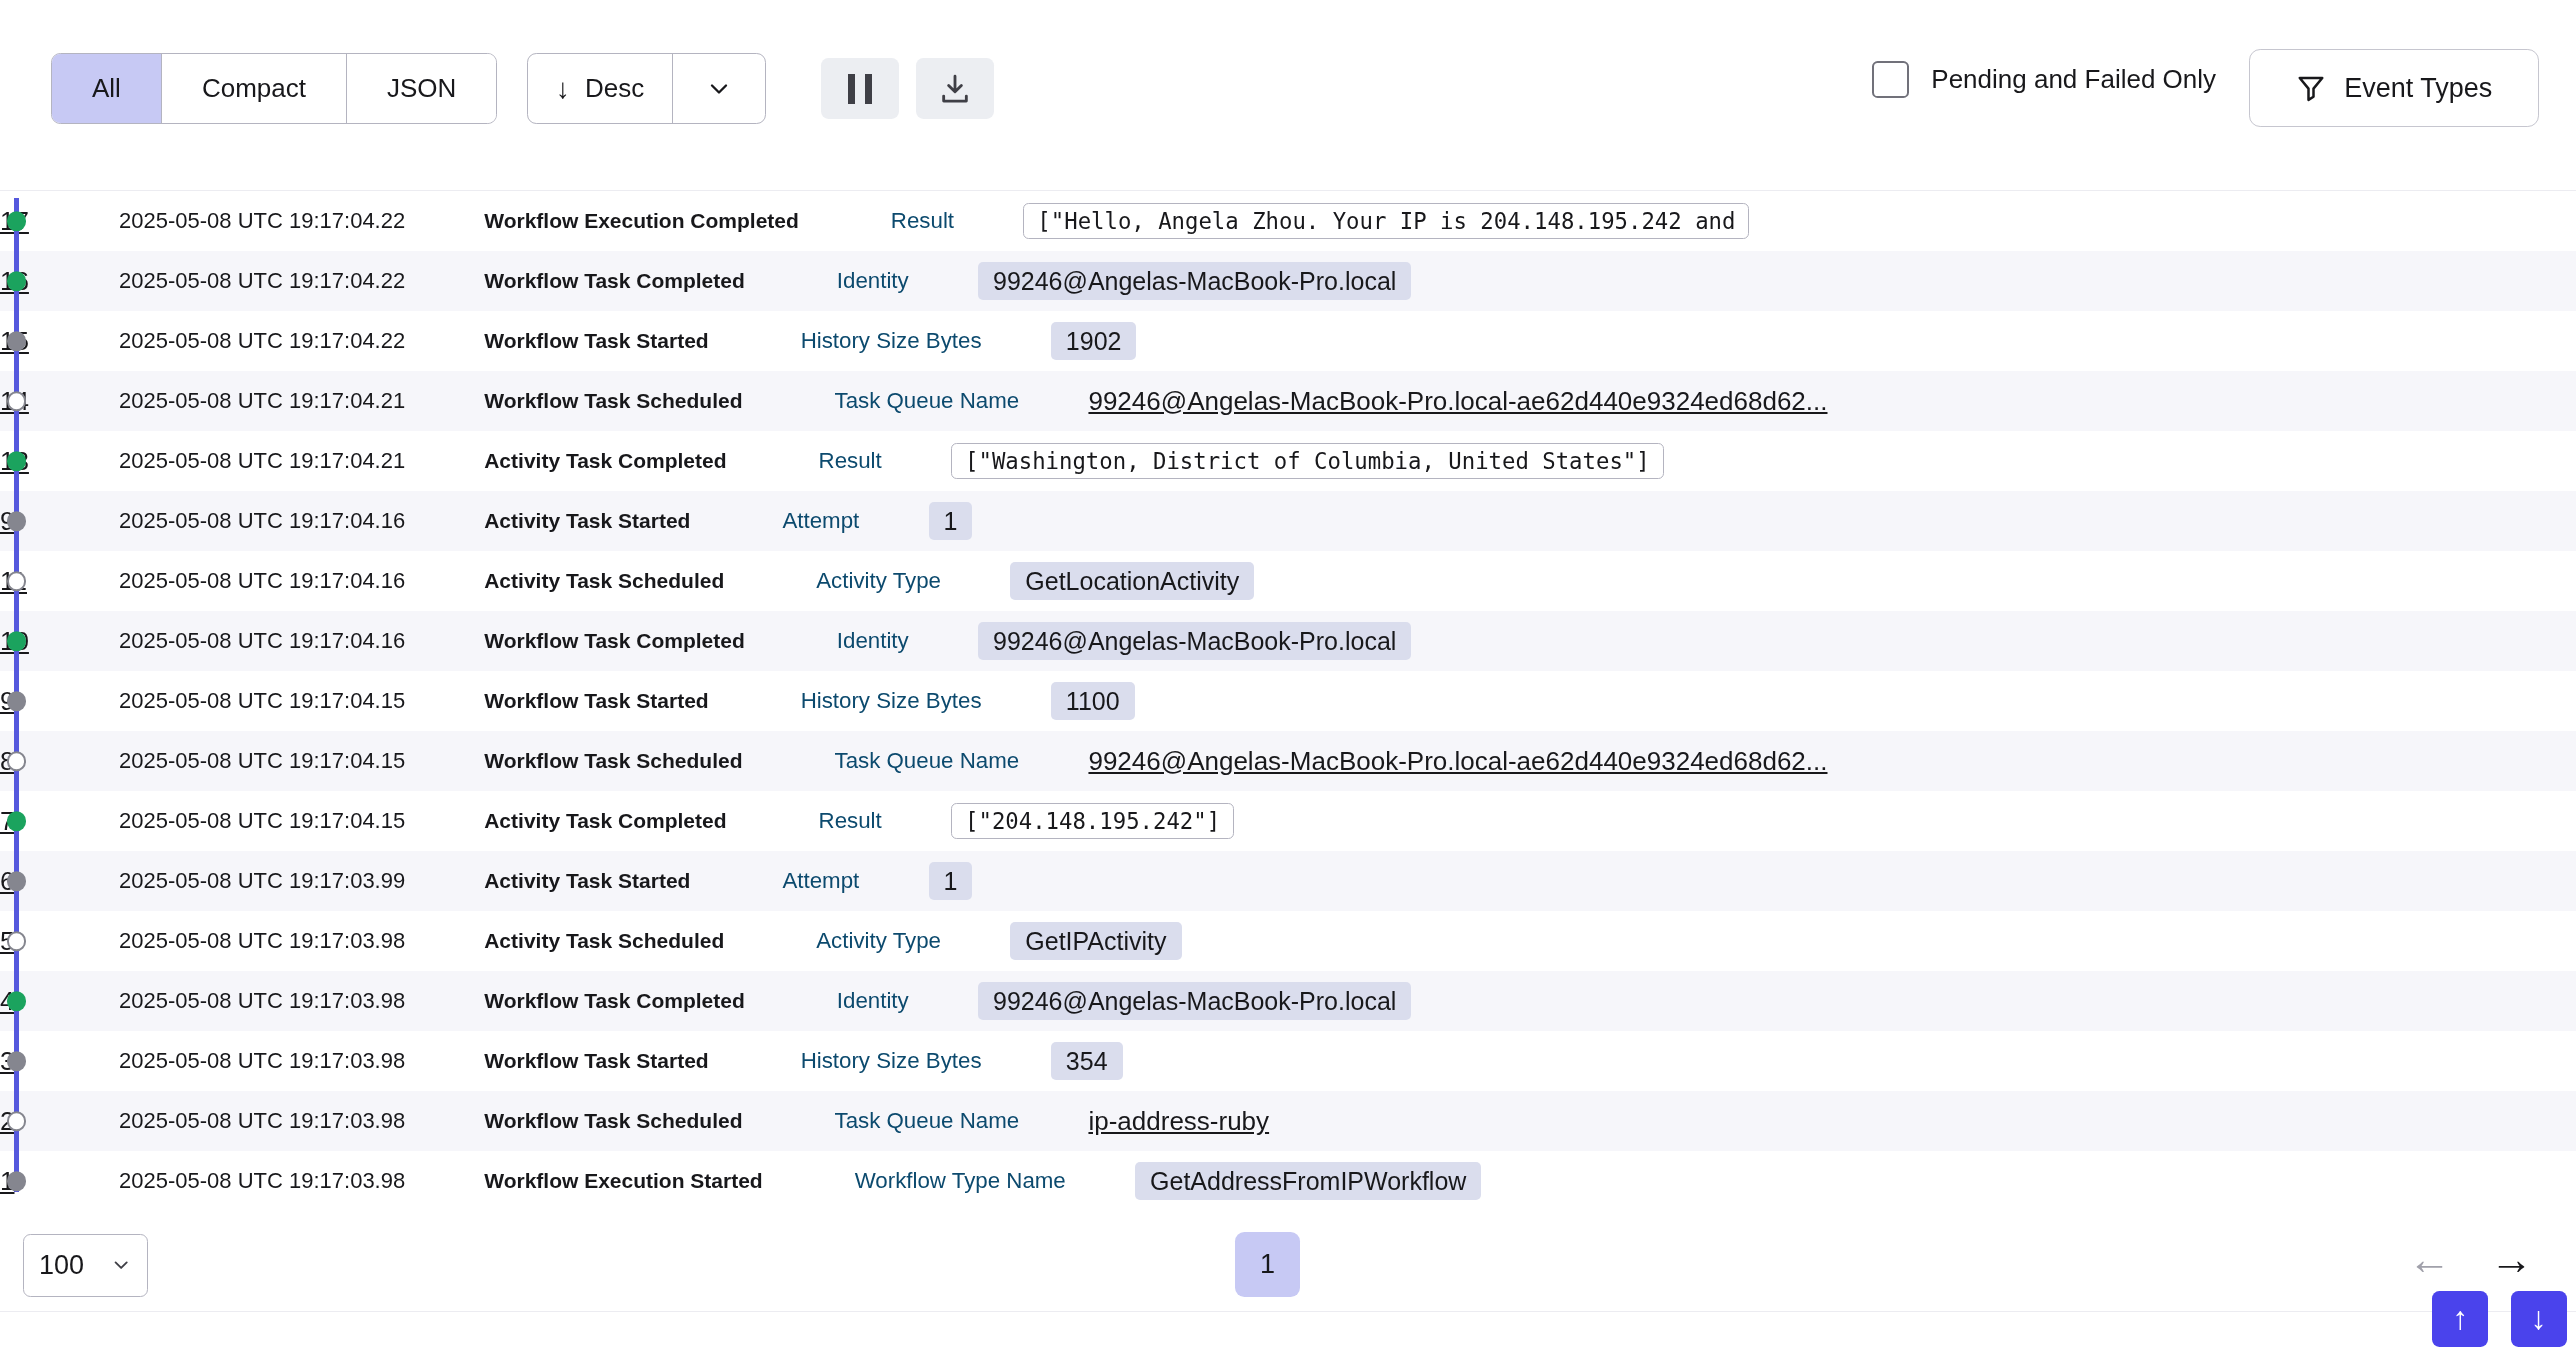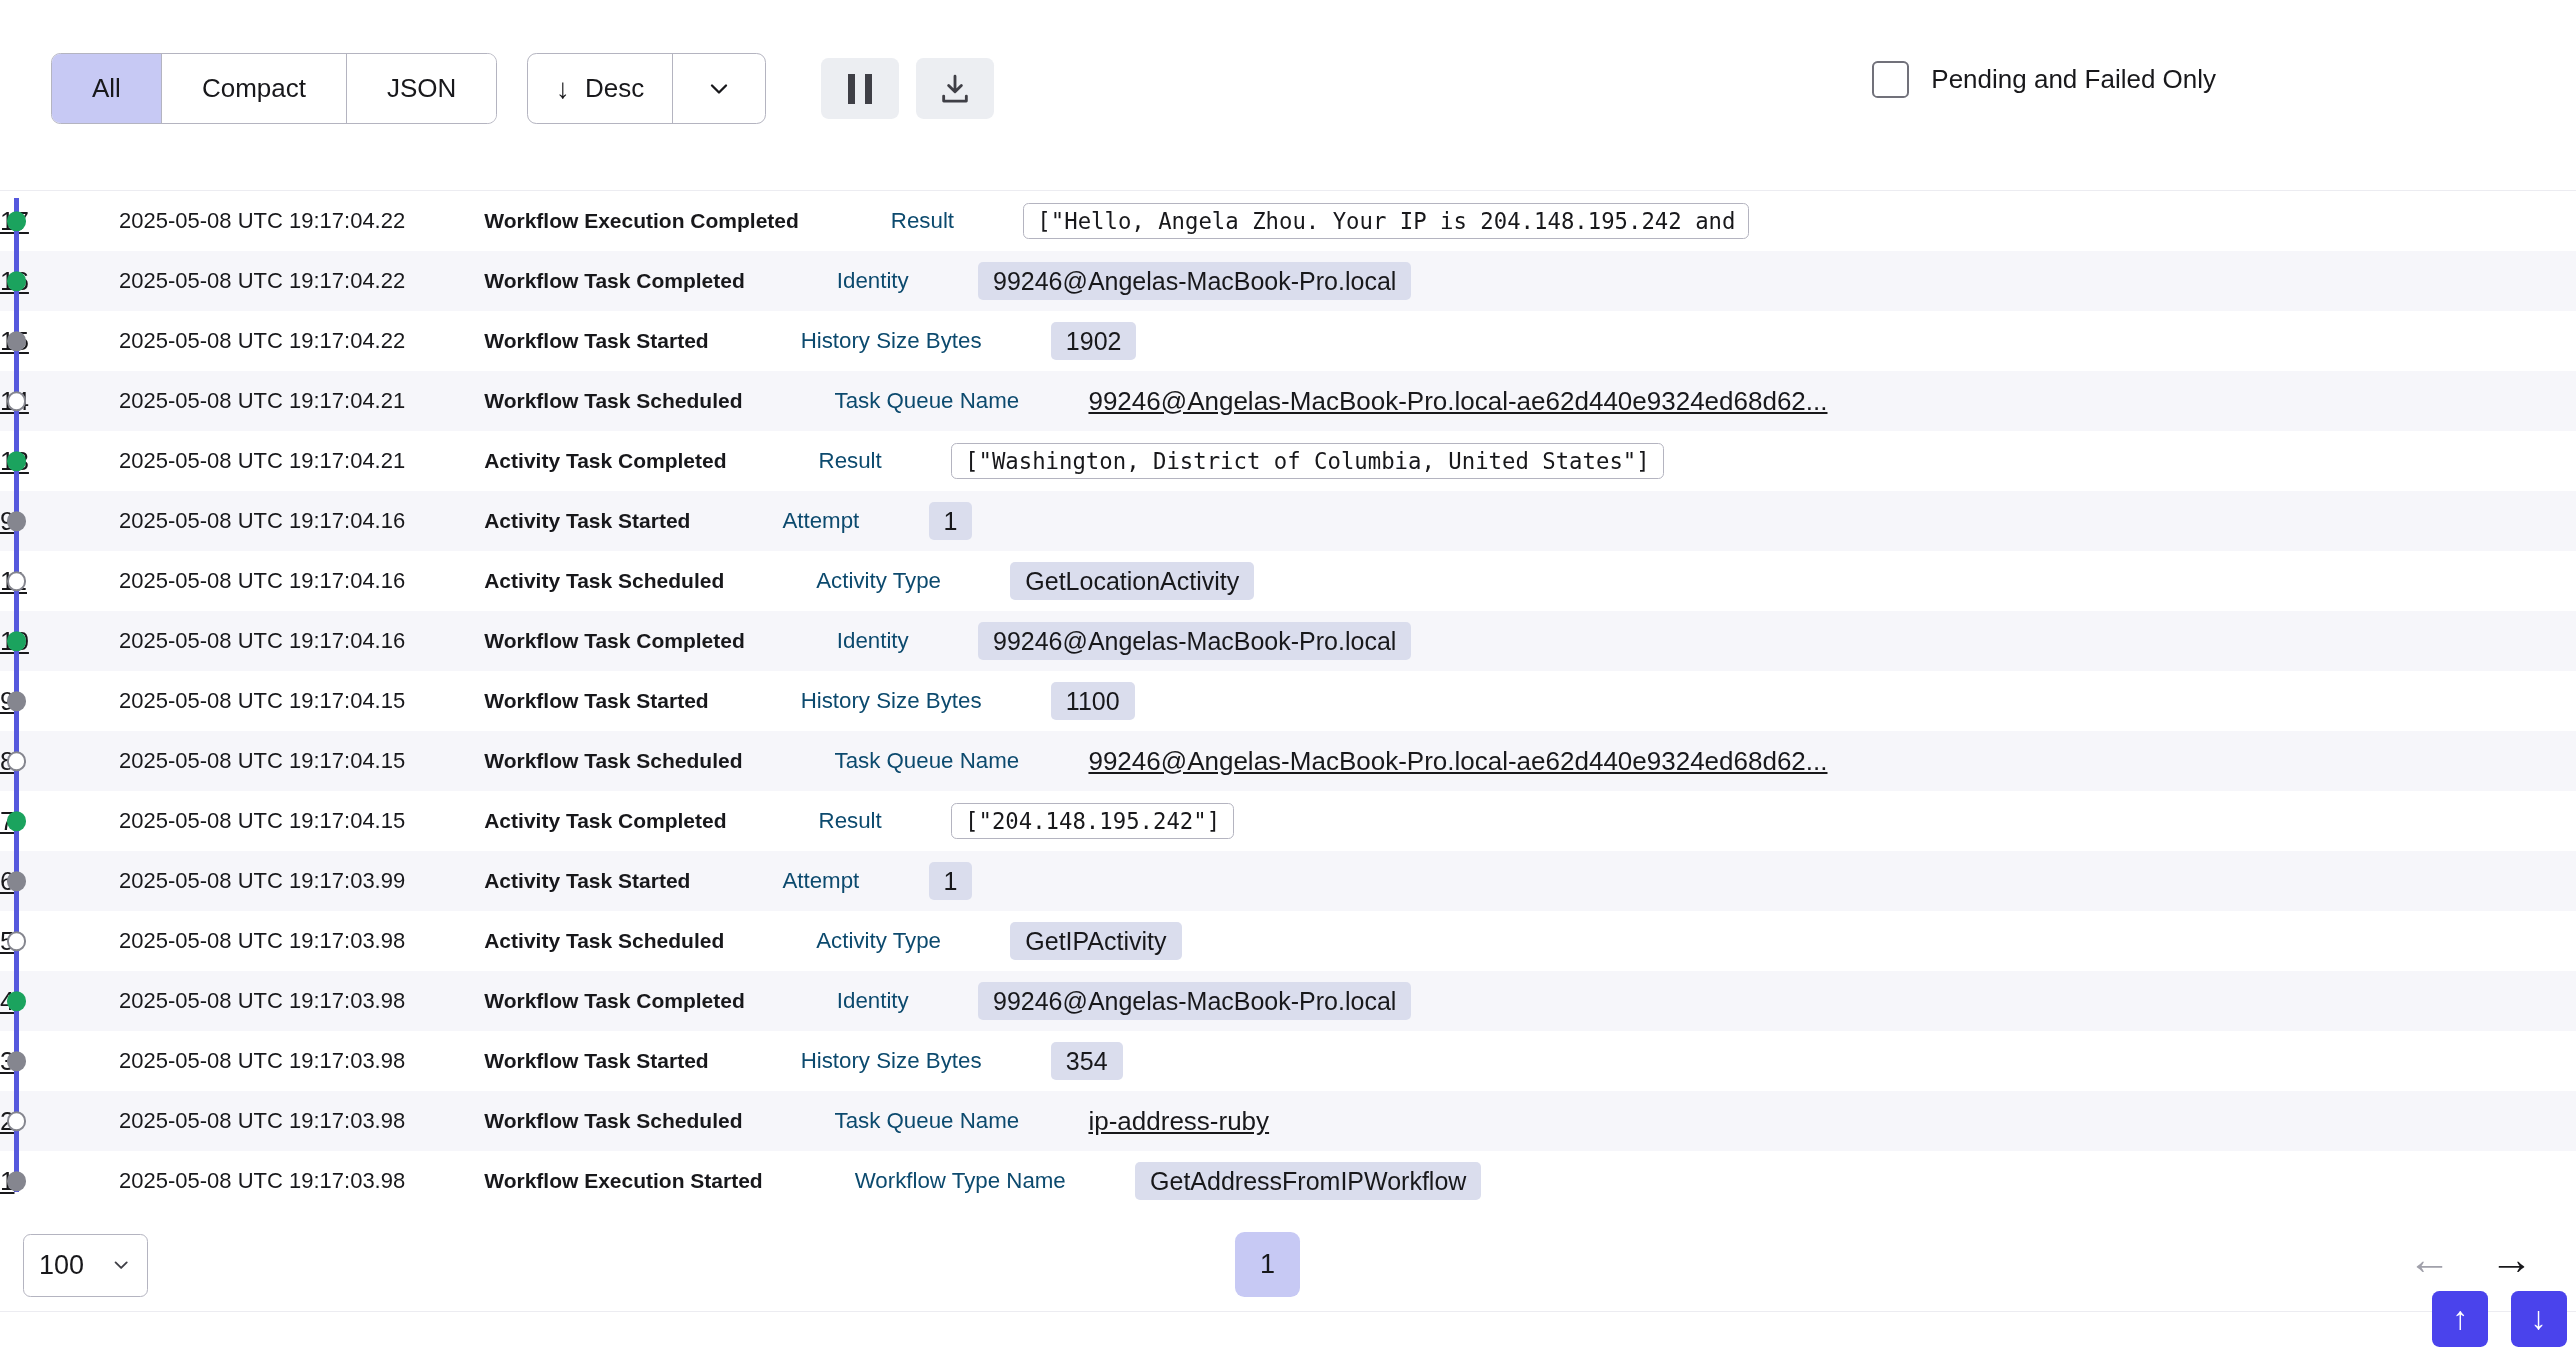--- a/index.html
+++ b/index.html
@@ -100,20 +100,26 @@
     <svg width="34" height="34" viewBox="0 0 24 24">
         <path d="M12 3v11m0 0l-4.5-4.5M12 14l4.5-4.5M4 17v3.5h16V17" fill="none" stroke="#3f3f46" stroke-width="2" stroke-linecap="round" stroke-linejoin="round"></path>
       </svg>
   </button>
 
   <div class="chk-group">
     <div class="checkbox"></div>
     <span class="chk-label">Pending and Failed Only</span>
   </div>
 
+  <button class="evt-types-btn">
+    <svg width="30" height="30" viewBox="0 0 24 24">
+        <path d="M3 4h18l-7 8.5V19l-4 2.5v-9L3 4z" fill="none" stroke="#18181b" stroke-width="2" stroke-linejoin="round"></path>
+      </svg>
+    <span>Event Types</span>
+  </button>
 </div>
 
 <div class="list">
   <div class="timeline"></div>
 <div class="row">
     <span class="dot dot-green"></span>
     <a class="eid">17</a>
     <span class="etime">2025-05-08 UTC 19:17:04.22</span>
     <span class="ename">Workflow Execution Completed</span>
     <span class="elabel">Result</span>

